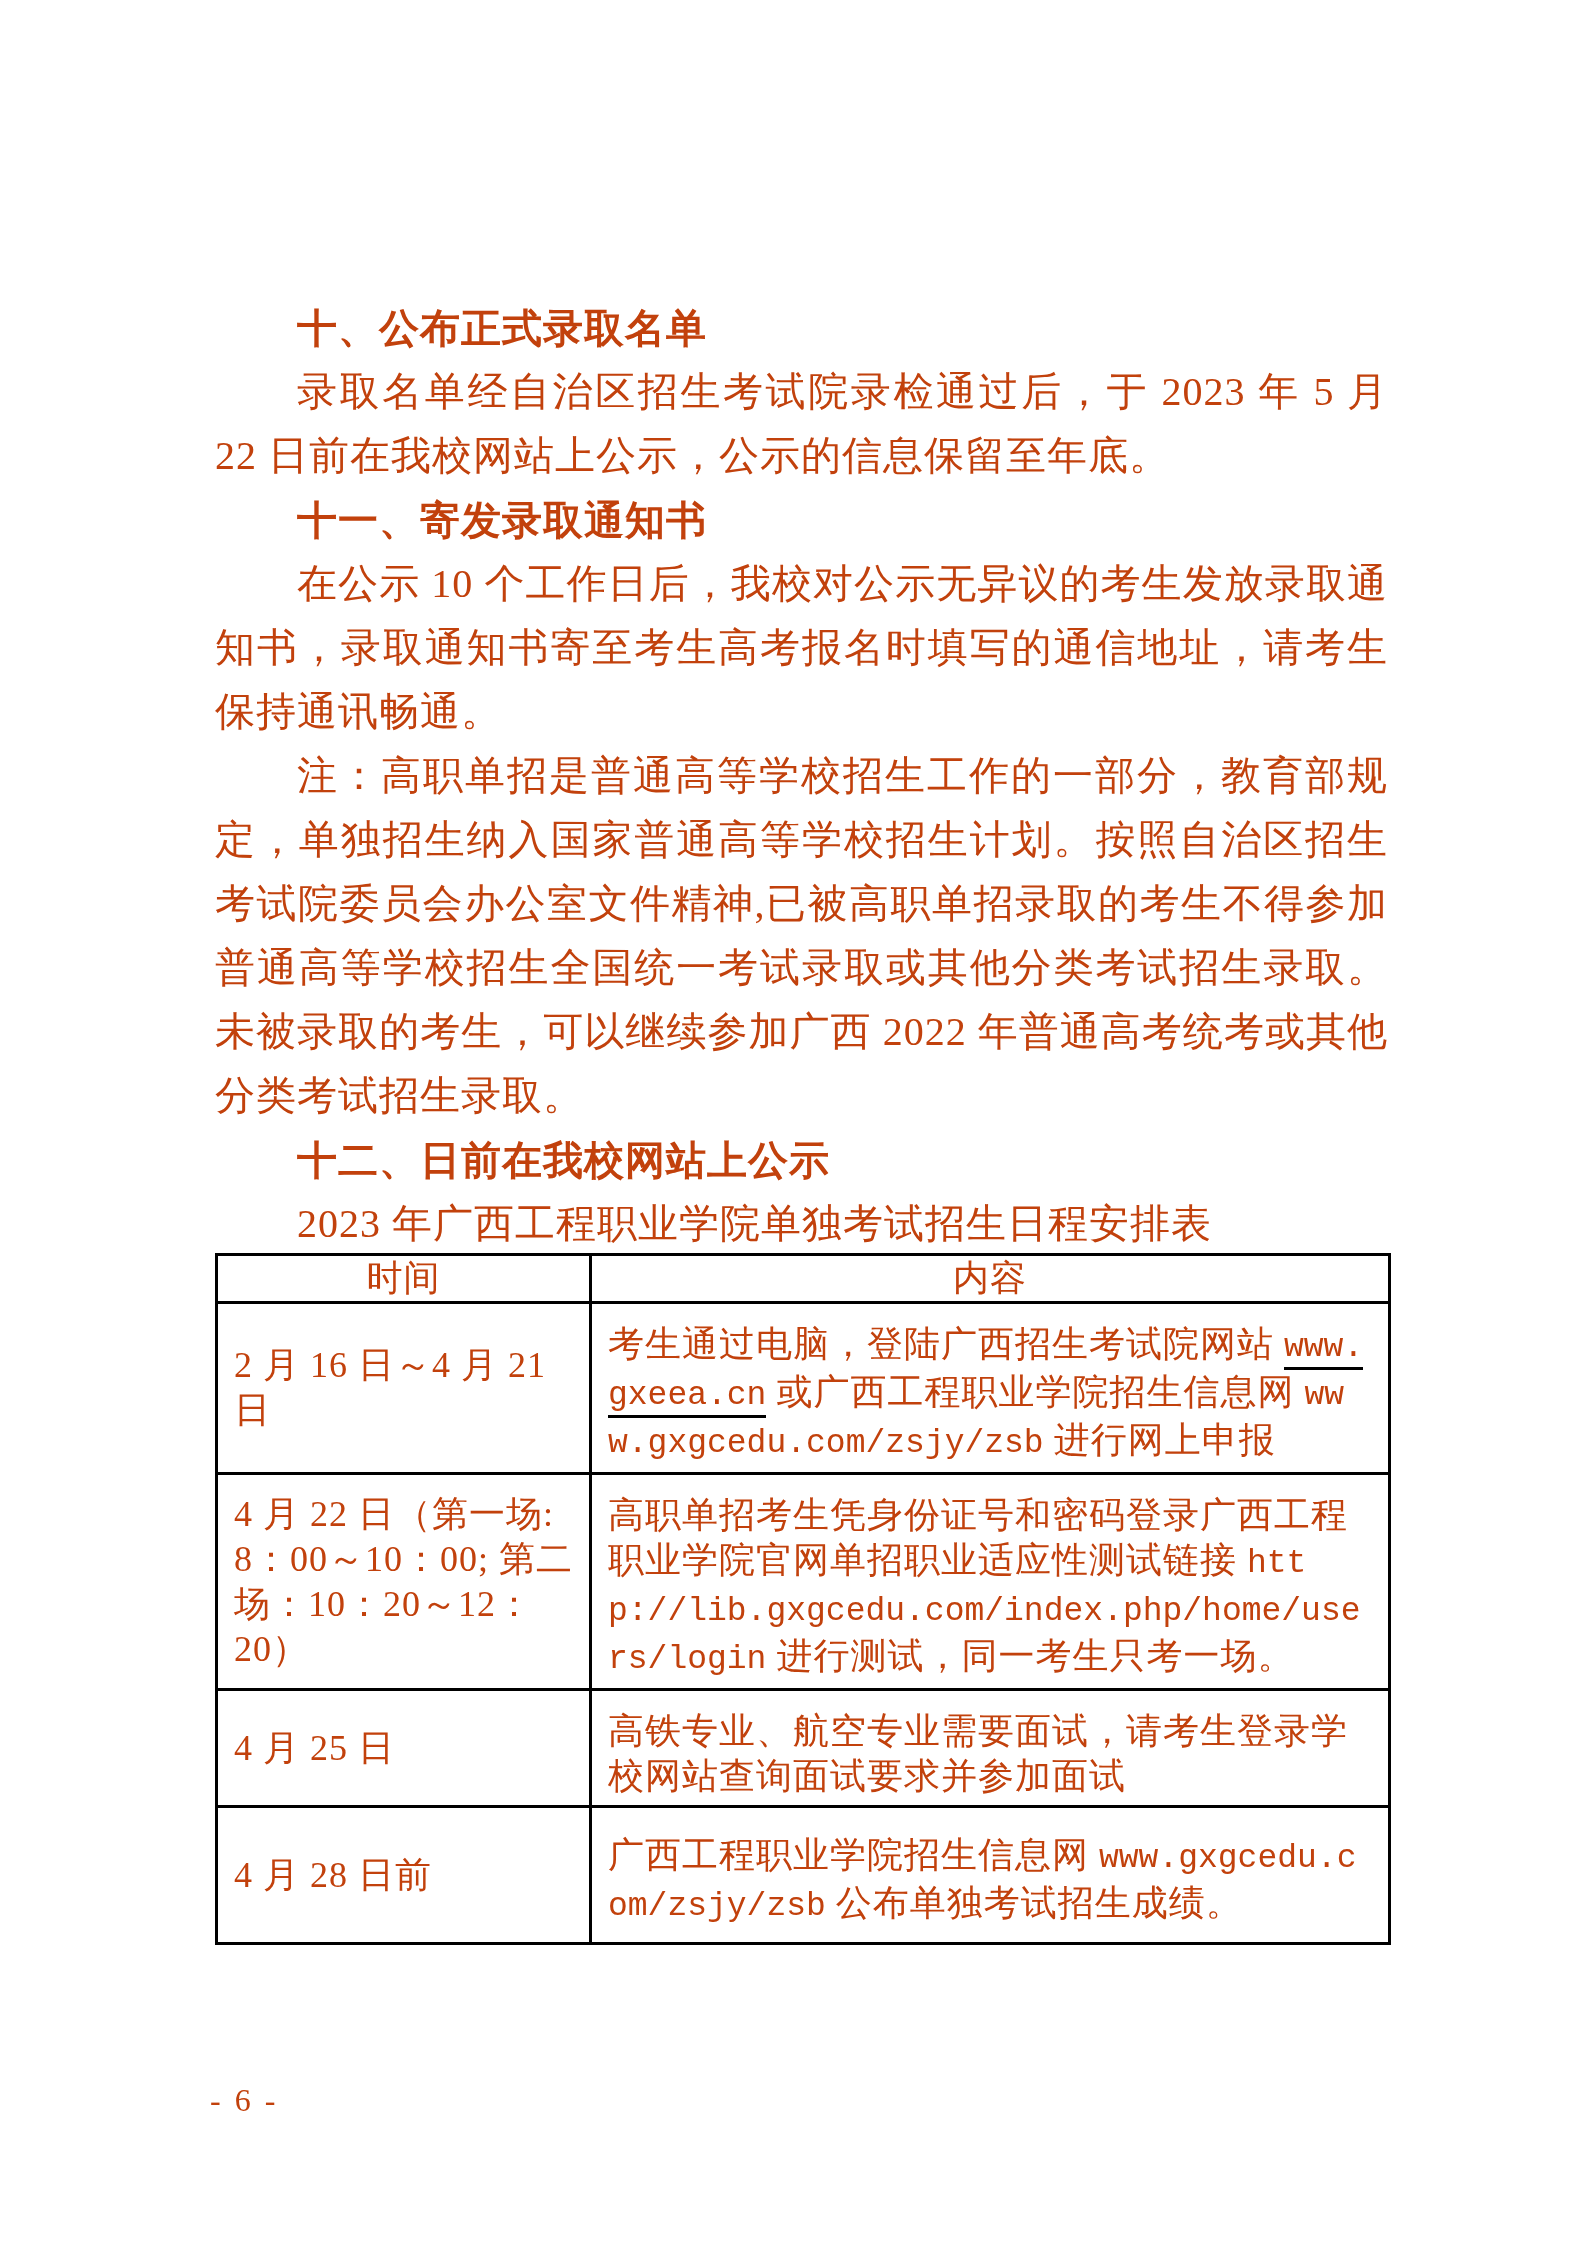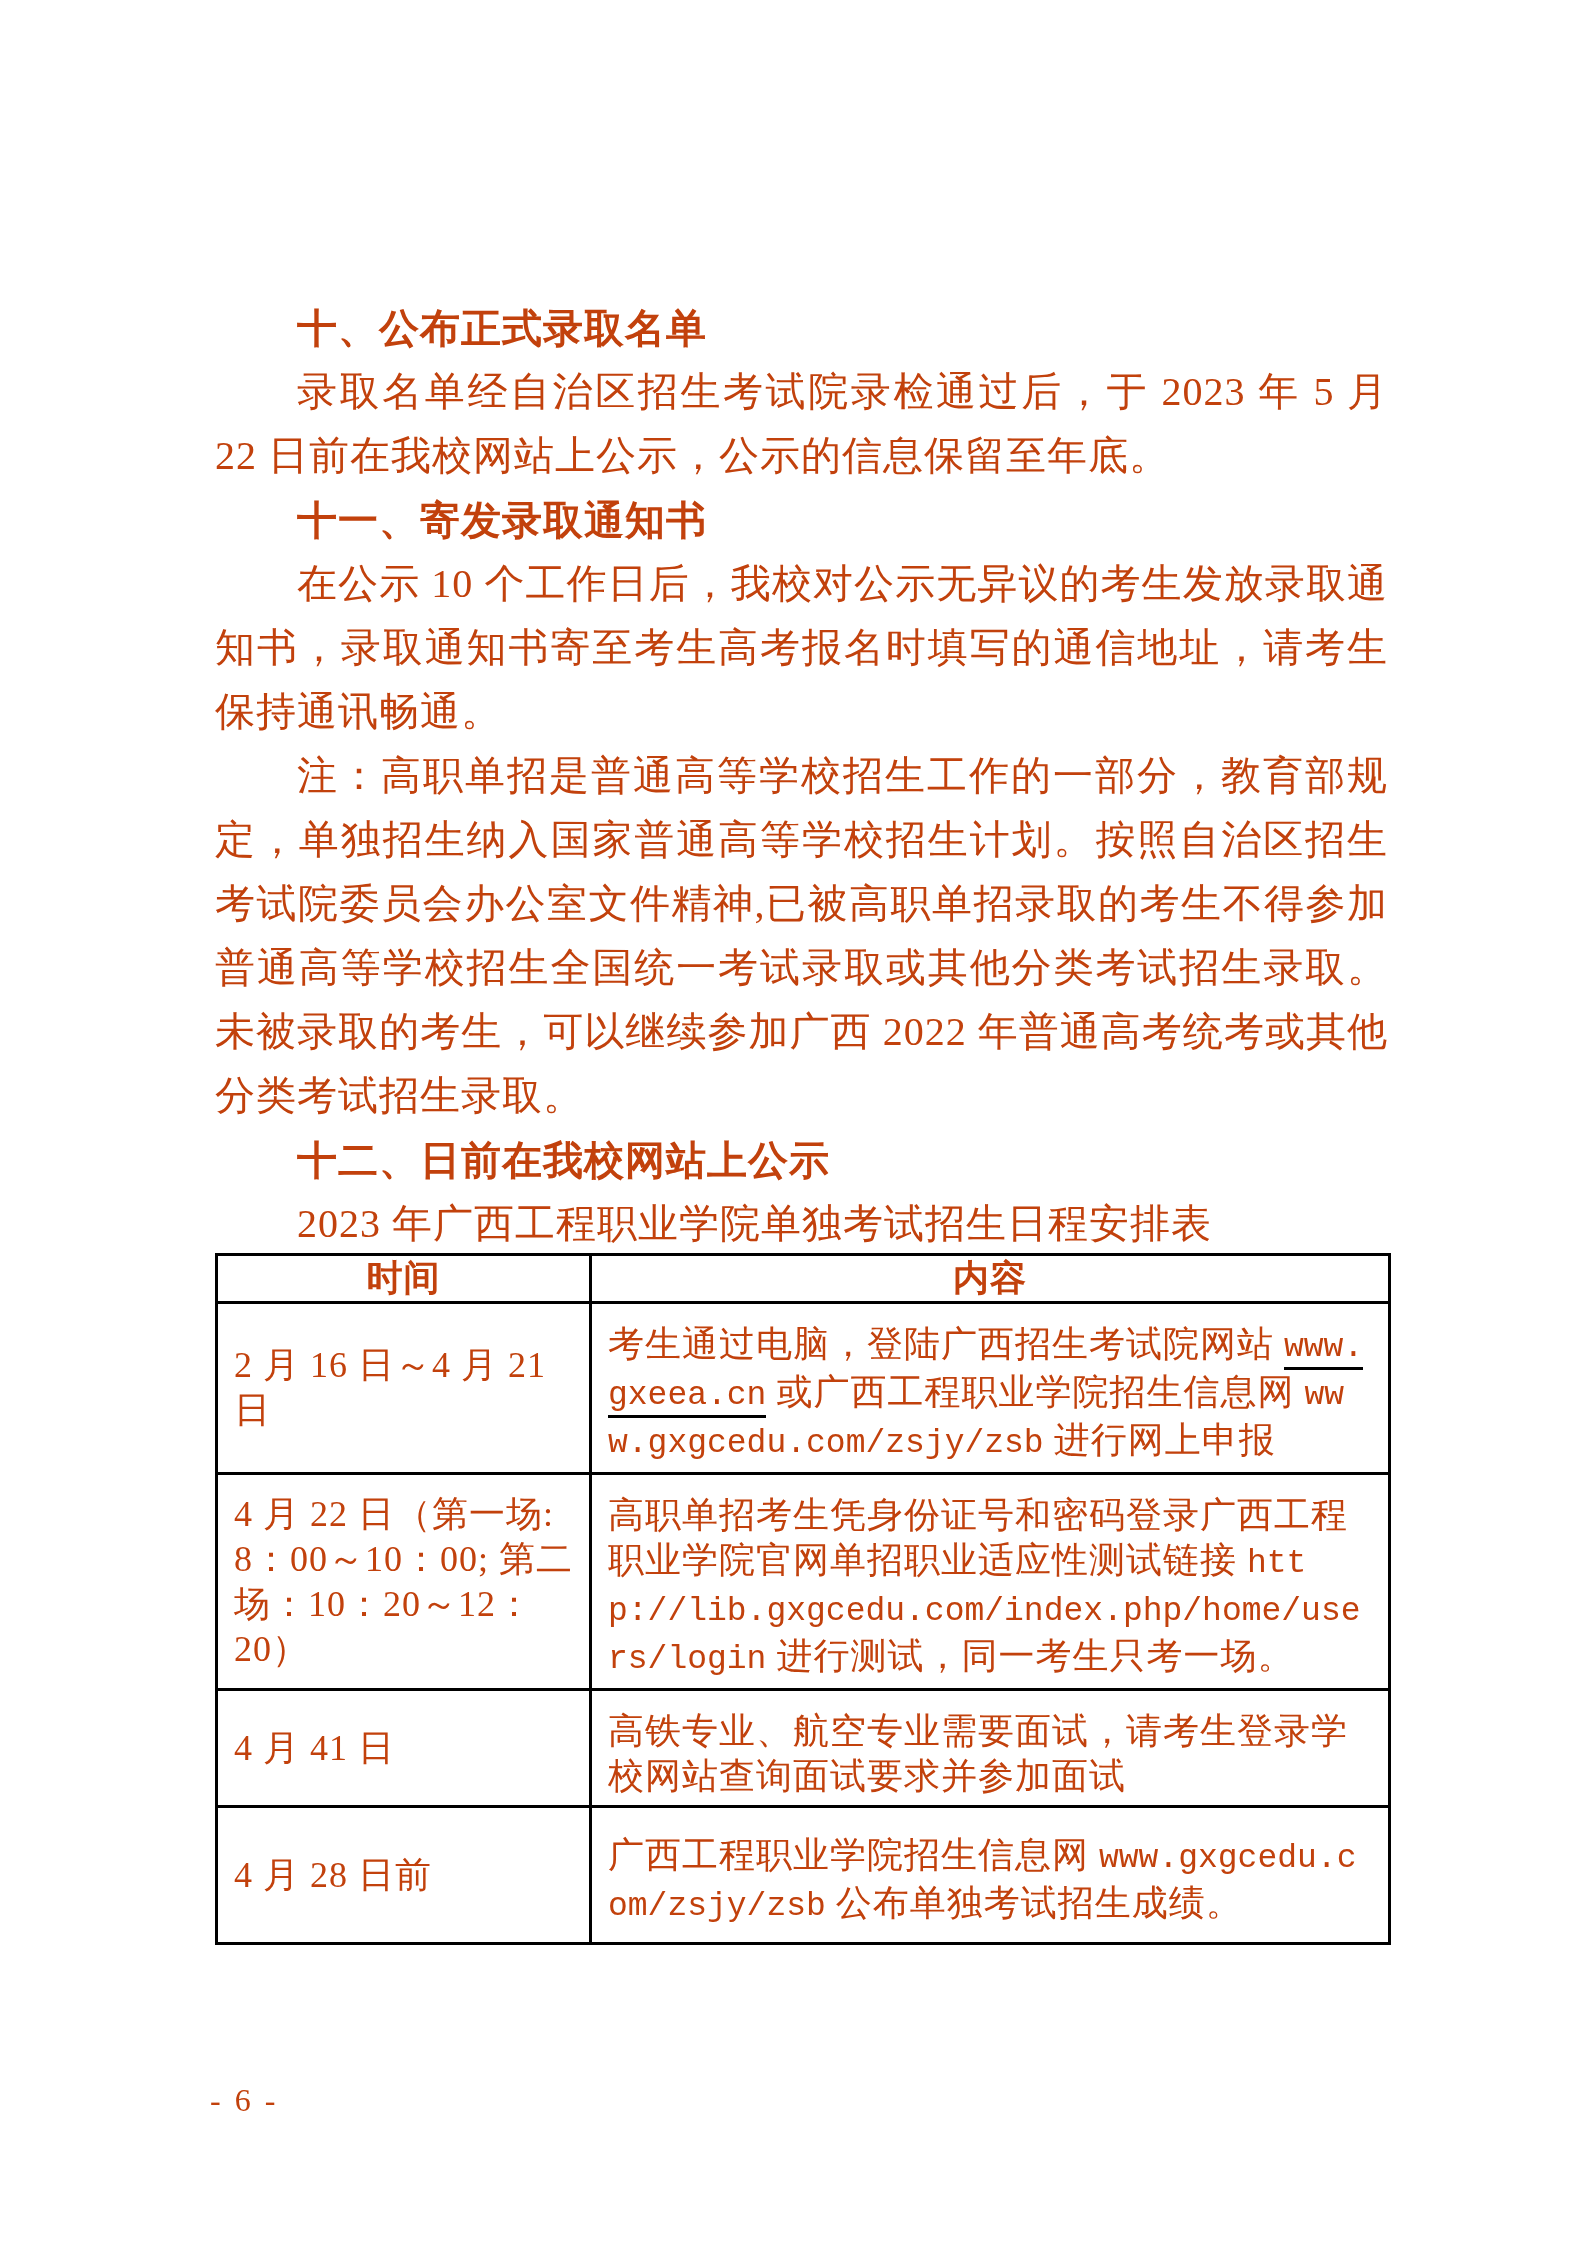--- a/index.html
+++ b/index.html
@@ -53,21 +53,21 @@
   }
   .schedule th, .schedule td {
     border:3px solid #000;
     font-size:36px;
     line-height:45px;
     letter-spacing:1px;
     font-weight:normal;
     vertical-align:middle;
     word-break:break-word;
   }
-  .schedule th { text-align:center; height:47px;font-weight:bold; }
+  .schedule th { text-align:center; height:47px; }
   .schedule td.time { padding:6px 10px 6px 16px; text-align:left; }
   .schedule td.cont { padding:18px 12px 6px 16px; text-align:left; word-break:break-all; }
   .schedule tbody tr:nth-child(1) { height:162px; }
   .schedule tbody tr:nth-child(2) { height:216px; }
   .schedule tbody tr:nth-child(3) { height:108px; }
   .schedule tbody tr:nth-child(4) { height:137px; }
   .mono {
     font-family:"Liberation Mono","DejaVu Sans Mono",monospace;
     font-size:33px;
     letter-spacing:0;
@@ -121,21 +121,21 @@
     <tbody id="schedule-body">
         <tr>
           <td class="time">2 月 16 日～4 月 21 日</td>
           <td class="cont"><span>考生通过电脑，登陆广西招生考试院网站 </span><span class="mono ulink">www.gxeea.cn</span><span> 或广西工程职业学院招生信息网 </span><span class="mono">www.gxgcedu.com/zsjy/zsb</span><span> 进行网上申报</span></td>
         </tr>
         <tr>
           <td class="time">4 月 22 日（第一场: 8：00～10：00; 第二场：10：20～12：20）</td>
           <td class="cont"><span>高职单招考生凭身份证号和密码登录广西工程职业学院官网单招职业适应性测试链接 </span><span class="mono">http://lib.gxgcedu.com/index.php/home/users/login</span><span> 进行测试，同一考生只考一场。</span></td>
         </tr>
         <tr>
-          <td class="time">4 月 41 日</td>
+          <td class="time">4 月 25 日</td>
           <td class="cont"><span>高铁专业、航空专业需要面试，请考生登录学校网站查询面试要求并参加面试</span></td>
         </tr>
         <tr>
           <td class="time">4 月 28 日前</td>
           <td class="cont"><span>广西工程职业学院招生信息网 </span><span class="mono">www.gxgcedu.com/zsjy/zsb</span><span> 公布单独考试招生成绩。</span></td>
         </tr>
       </tbody>
   </table>
 
   <div class="pageno">- 6 -</div>

